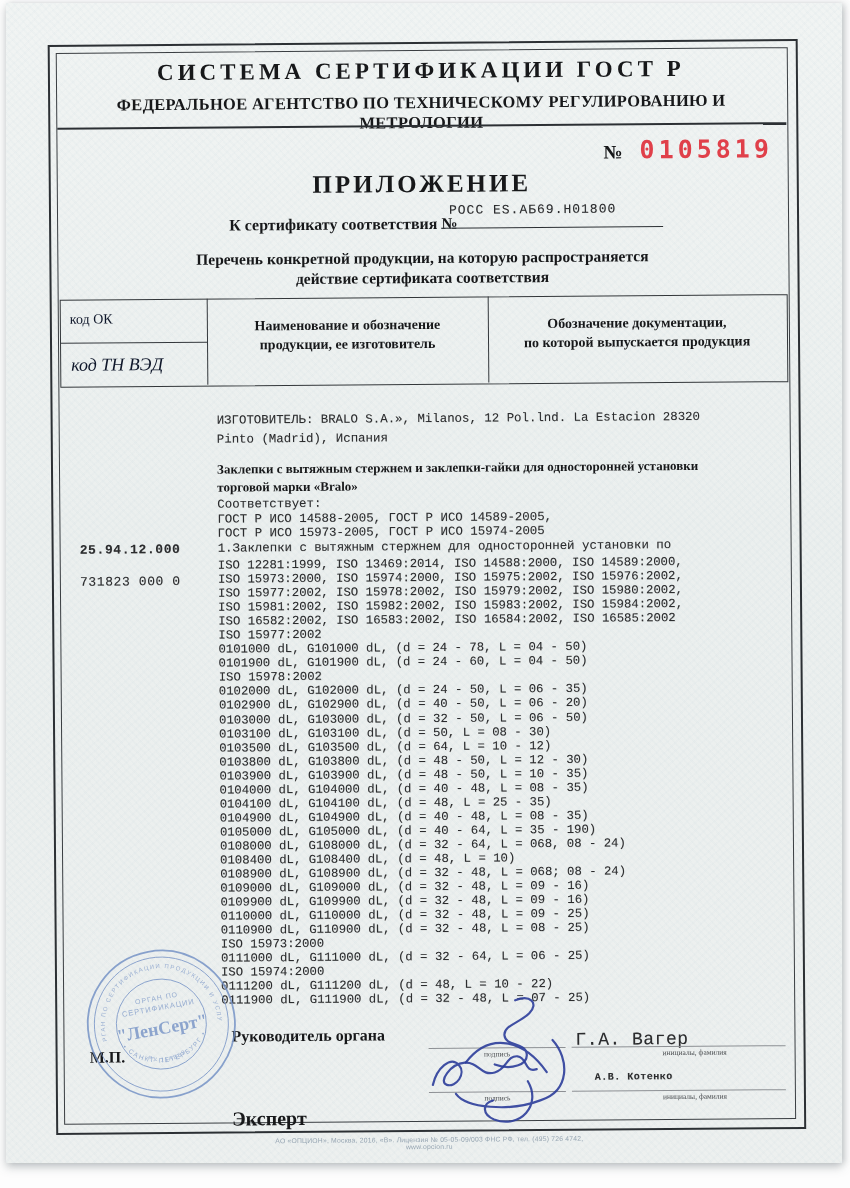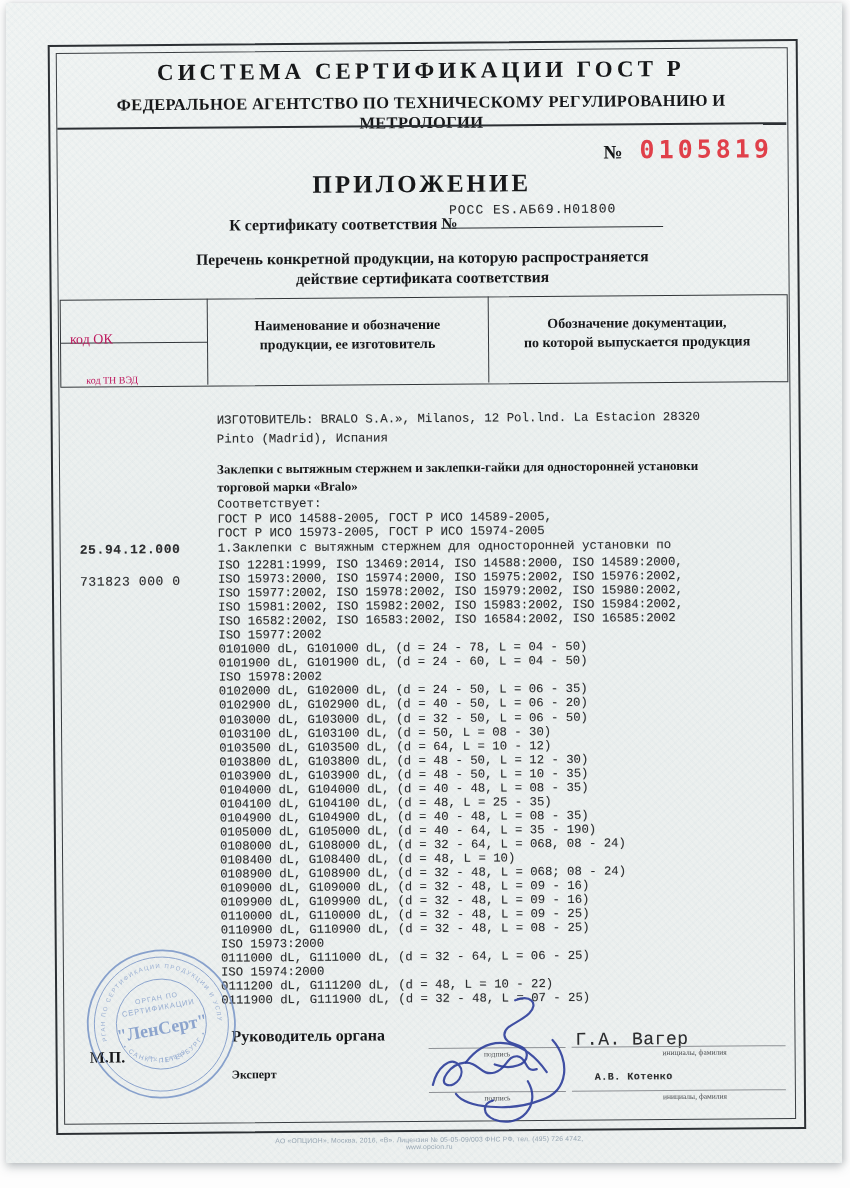--- a/index.html
+++ b/index.html
@@ -15,21 +15,21 @@
   .paper::after{ 
     content:"";position:absolute;inset:0;
     background:repeating-linear-gradient(47deg,rgba(150,185,195,.045) 0 2px,transparent 2px 5px),
                repeating-linear-gradient(-43deg,rgba(150,175,200,.035) 0 2px,transparent 2px 6px);
   }
   .doc{position:absolute;inset:0;transform:rotate(-0.45deg);transform-origin:50% 50%;}
   .abs{position:absolute;}
   .frame-outer{left:52px;top:42px;width:746px;height:1086px;border:2px solid #2c3034;}
   .frame-inner{left:60px;top:50px;width:730px;height:1070px;border:1.3px solid #3a3e42;}
   .serifb{font-family:"Liberation Serif", serif;font-weight:bold;color:#17181a;}
-  .serif{font-family:"Liberation Serif", serif;color:#be185d;margin-top:20px;}
+  .serif{font-family:"Liberation Serif", serif;color:#0f172a;}
   .mono{font-family:"Liberation Mono","DejaVu Sans Mono",monospace;color:#2b2c2e;
         text-shadow:0.3px 0.3px 0 rgba(70,70,70,.3);}
   .center{text-align:center;}
   .rule{background:#2c3034;}
   .tableline{background:#34383c;}
   .serial{font-family:"DejaVu Sans Mono",monospace;color:#e0404a;font-weight:bold;}
   .tinycap{font-family:"Liberation Serif", serif;font-size:7.5px;color:#4a4d50;}
   .sigline{background:#8d9094;height:1px;}
   .footer{font-family:"Liberation Sans", sans-serif;color:#96a5b2;font-size:6.8px;letter-spacing:.2px;}
   .speclines div{white-space:pre;}
@@ -56,21 +56,21 @@
   <div class="abs mono" style="left:452px;top:203px;font-size:13px;letter-spacing:1px;">РОСС ES.АБ69.Н01800</div>
   <div class="abs rule" style="left:444px;top:228px;width:222px;height:1.2px;"></div>
   <div class="abs serifb center" style="left:60px;top:249px;width:730px;font-size:15.5px;">Перечень конкретной продукции,  на которую распространяется</div>
   <div class="abs serifb center" style="left:60px;top:269px;width:730px;font-size:15.5px;">действие сертификата соответствия</div>
 
   <div class="abs" style="left:62px;top:297px;width:726px;height:86px;border:1.6px solid #33373a;"></div>
   <div class="abs tableline" style="left:209px;top:297px;width:1.3px;height:86px;"></div>
   <div class="abs tableline" style="left:490px;top:297px;width:1.3px;height:86px;"></div>
   <div class="abs tableline" style="left:62px;top:340px;width:147px;height:1.2px;"></div>
   <div class="abs serif" style="left:72px;top:309px;font-size:14px;">код ОК</div>
-  <div class="abs serif" style="left:88px;top:352px;font-size:10px;">код ТН ВЭД</div>
+  <div class="abs serif" style="left:73px;top:352px;font-size:18px;font-style:italic;">код ТН ВЭД</div>
   <div class="abs serifb center" style="left:209px;top:317px;width:281px;font-size:14px;font-weight:600;">Наименование и обозначение</div>
   <div class="abs serifb center" style="left:209px;top:336px;width:281px;font-size:14px;font-weight:600;">продукции, ее изготовитель</div>
   <div class="abs serifb center" style="left:490px;top:317px;width:298px;font-size:14px;font-weight:600;">Обозначение документации,</div>
   <div class="abs serifb center" style="left:490px;top:336px;width:298px;font-size:14px;font-weight:600;">по которой выпускается продукция</div>
 
   <div class="abs mono" style="left:80px;top:540px;font-size:13px;letter-spacing:.6px;font-weight:bold;">25.94.12.000</div>
   <div class="abs mono" style="left:80px;top:572px;font-size:13px;letter-spacing:.6px;text-align:right;">731823 000 0</div>
 
   <div class="abs mono speclines" style="left:218px;top:410px;font-size:12.4px;line-height:19px;">
       <div>ИЗГОТОВИТЕЛЬ: BRALO S.A.», Milanos, 12 Pol.lnd. La Estacion 28320</div>
@@ -126,21 +126,21 @@
 
   <div class="abs serifb" style="left:86px;top:1046px;font-size:16px;">М.П.</div>
 
   <div class="abs serifb" style="left:228px;top:1026px;font-size:16px;">Руководитель органа</div>
   <div class="abs sigline" style="left:425px;top:1048px;width:137px;"></div>
   <div class="abs tinycap center" style="left:425px;top:1050px;width:137px;">подпись</div>
   <div class="abs mono" style="left:572px;top:1031px;font-size:18px;letter-spacing:.5px;">Г.А. Вагер</div>
   <div class="abs sigline" style="left:568px;top:1048px;width:214px;"></div>
   <div class="abs tinycap center" style="left:600px;top:1050px;width:182px;">инициалы, фамилия</div>
 
-  <div class="abs serifb" style="left:228px;top:1066px;font-size:12px;">Эксперт</div>
+  <div class="abs serifb" style="left:228px;top:1106px;font-size:20px;">Эксперт</div>
   <div class="abs sigline" style="left:425px;top:1092px;width:137px;"></div>
   <div class="abs tinycap center" style="left:425px;top:1094px;width:137px;">подпись</div>
   <div class="abs mono" style="left:591px;top:1073px;font-size:10px;letter-spacing:.5px;font-weight:bold;">А.В. Котенко</div>
   <div class="abs sigline" style="left:568px;top:1092px;width:214px;"></div>
   <div class="abs tinycap center" style="left:600px;top:1094px;width:182px;">инициалы, фамилия</div>
 
   <svg class="abs" style="left:0;top:0;" width="850" height="1188" viewBox="0 0 850 1188">
     <defs>
       <path id="arcT" d="M -56,8 A 56.5 56.5 0 1 1 56,8"></path>
       <path id="arcB" d="M -51,-6 A 51.5 51.5 0 0 0 51,-6"></path>

